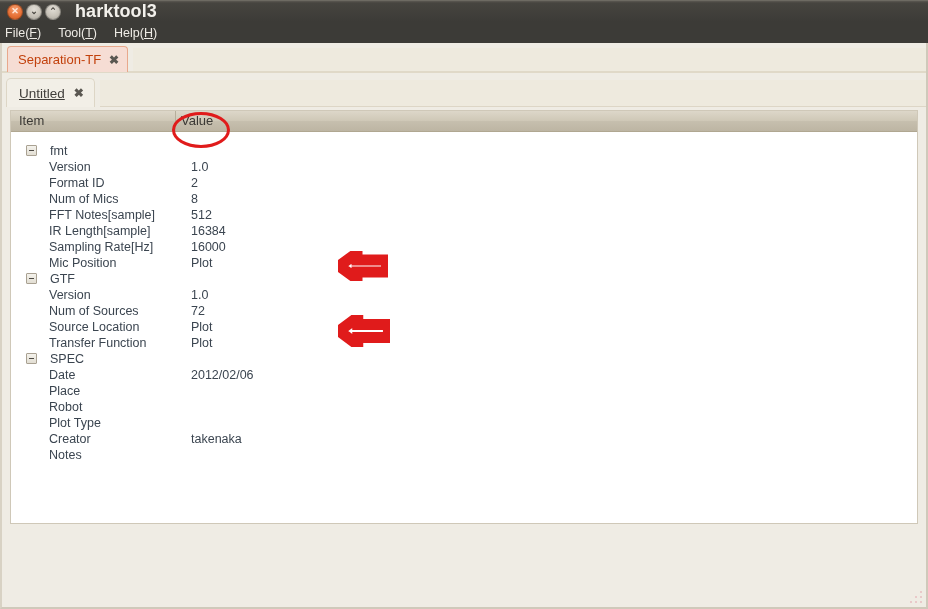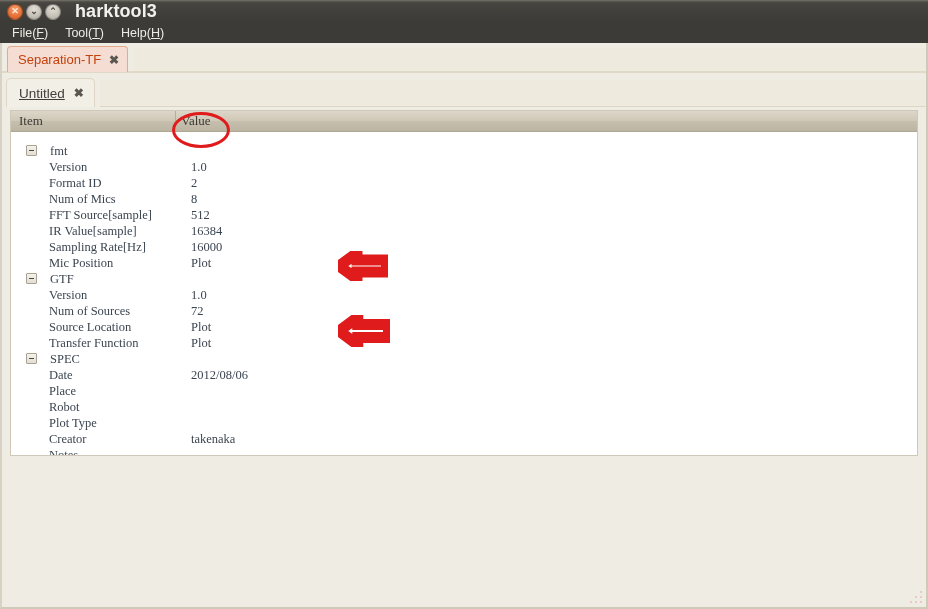--- a/index.html
+++ b/index.html
@@ -74,21 +74,20 @@
 
   
   .menubar {
     position: absolute;
     left: 0; top: 22px;
     width: 928px;
     height: 21px;
     background: #3c3b37;
     display: flex;
     align-items: center;
-    padding-left: 7px;
     box-sizing: border-box;
   }
   .menuitem {
     color: #efece6;
     font-size: 12.5px;
     padding: 2px 7px 2px 5px;
     margin-right: 5px;
     white-space: nowrap;
     cursor: default;
   }
@@ -193,26 +192,25 @@
     line-height: 1;
     cursor: default;
     transform: translateY(0px);
   }
 
   
   .treepanel {
     position: absolute;
     left: 10px; top: 110px;
     width: 908px;
-    height: 346px;
+    height: 414px;
     background: #404040;
     border: 1px solid #cfc8b8;
     box-sizing: border-box;
     overflow: hidden;
-    font-family: Liberation Serif, serif;
   }
   .treehead {
     position: absolute;
     left: 0; top: 0;
     width: 100%;
     height: 21px;
     background: linear-gradient(to bottom, #ddd7c9 0%, #cfc8b7 48%, #c6bfae 52%, #bdb5a3 100%);
     border-bottom: 1px solid #b0a791;
     box-sizing: border-box;
   }
@@ -370,25 +368,25 @@
         </div>
         <div class="trow">
           <div class="tlabel-cell leaf">Format ID</div>
           <div class="tvalue-cell">2</div>
         </div>
         <div class="trow">
           <div class="tlabel-cell leaf">Num of Mics</div>
           <div class="tvalue-cell">8</div>
         </div>
         <div class="trow">
-          <div class="tlabel-cell leaf">FFT Source[sample]</div>
+          <div class="tlabel-cell leaf">FFT Notes[sample]</div>
           <div class="tvalue-cell">512</div>
         </div>
         <div class="trow">
-          <div class="tlabel-cell leaf">IR Value[sample]</div>
+          <div class="tlabel-cell leaf">IR Length[sample]</div>
           <div class="tvalue-cell">16384</div>
         </div>
         <div class="trow">
           <div class="tlabel-cell leaf">Sampling Rate[Hz]</div>
           <div class="tvalue-cell">16000</div>
         </div>
         <div class="trow">
           <div class="tlabel-cell leaf">Mic Position</div>
           <div class="tvalue-cell">Plot</div>
         </div>
@@ -411,21 +409,21 @@
         <div class="trow">
           <div class="tlabel-cell leaf">Transfer Function</div>
           <div class="tvalue-cell">Plot</div>
         </div>
         <div class="trow">
           <div class="texpander"></div>
           <div class="tlabel-cell group">SPEC</div>
         </div>
         <div class="trow">
           <div class="tlabel-cell leaf">Date</div>
-          <div class="tvalue-cell">2012/08/06</div>
+          <div class="tvalue-cell">2012/02/06</div>
         </div>
         <div class="trow">
           <div class="tlabel-cell leaf">Place</div>
         </div>
         <div class="trow">
           <div class="tlabel-cell leaf">Robot</div>
         </div>
         <div class="trow">
           <div class="tlabel-cell leaf">Plot Type</div>
         </div>

